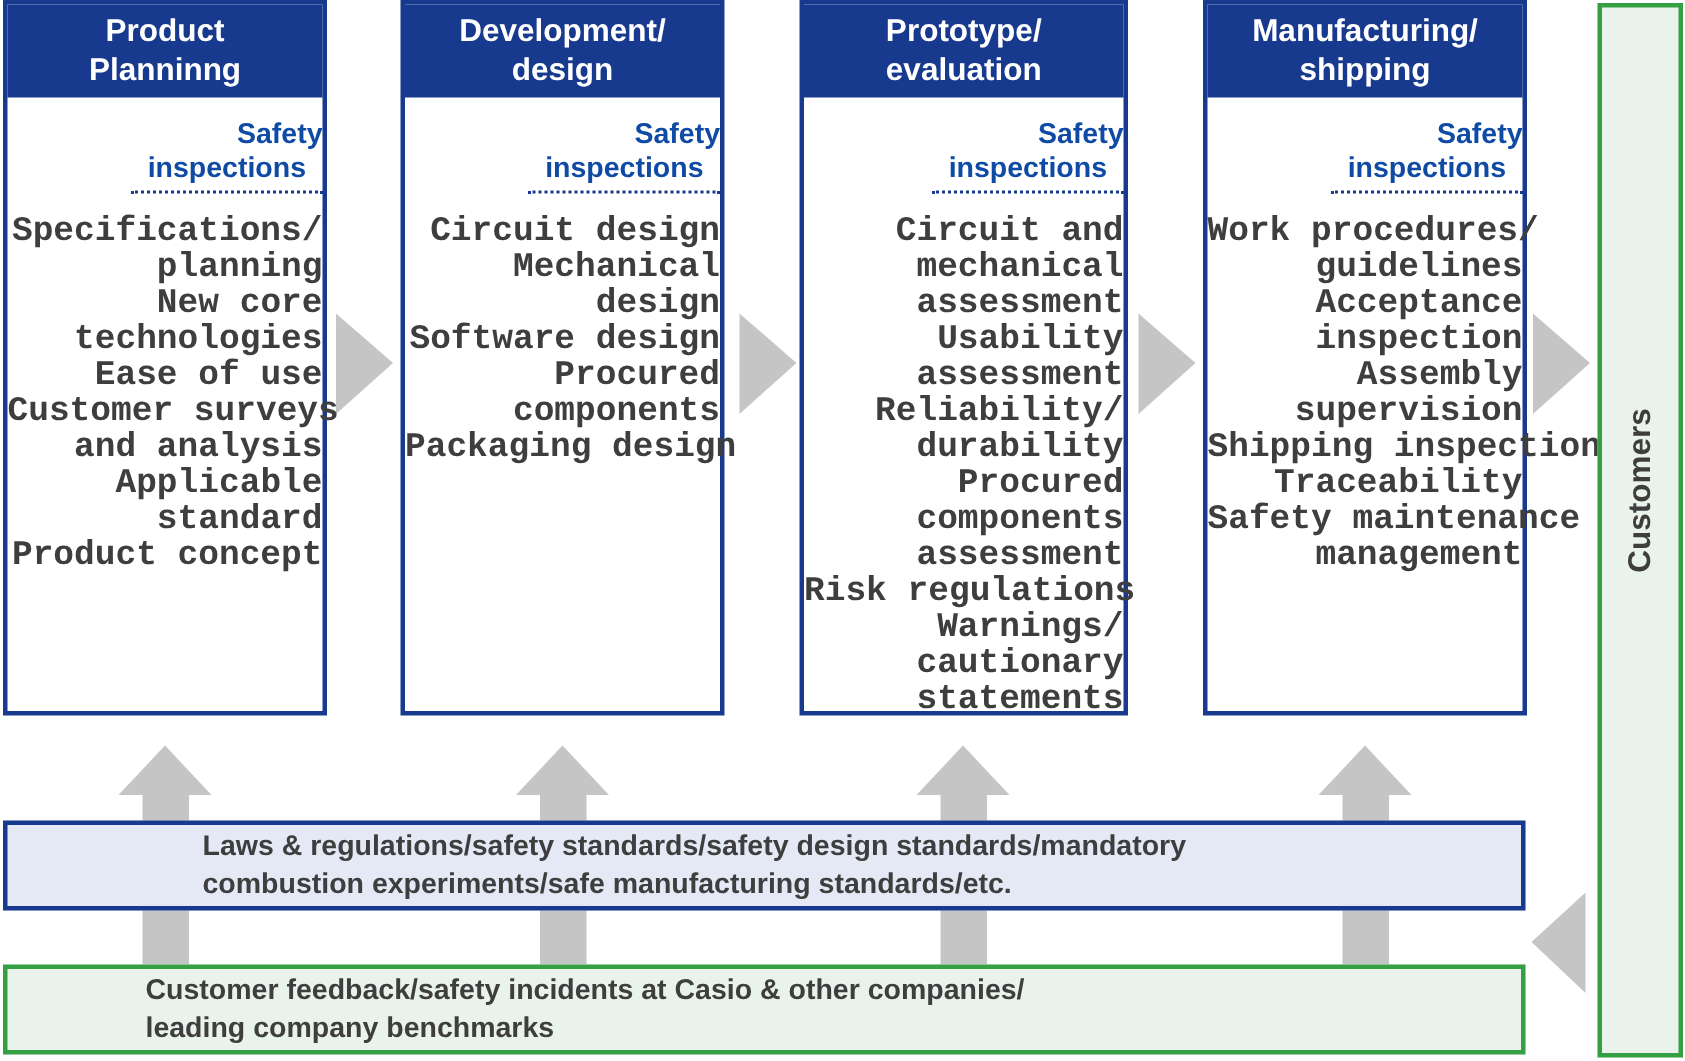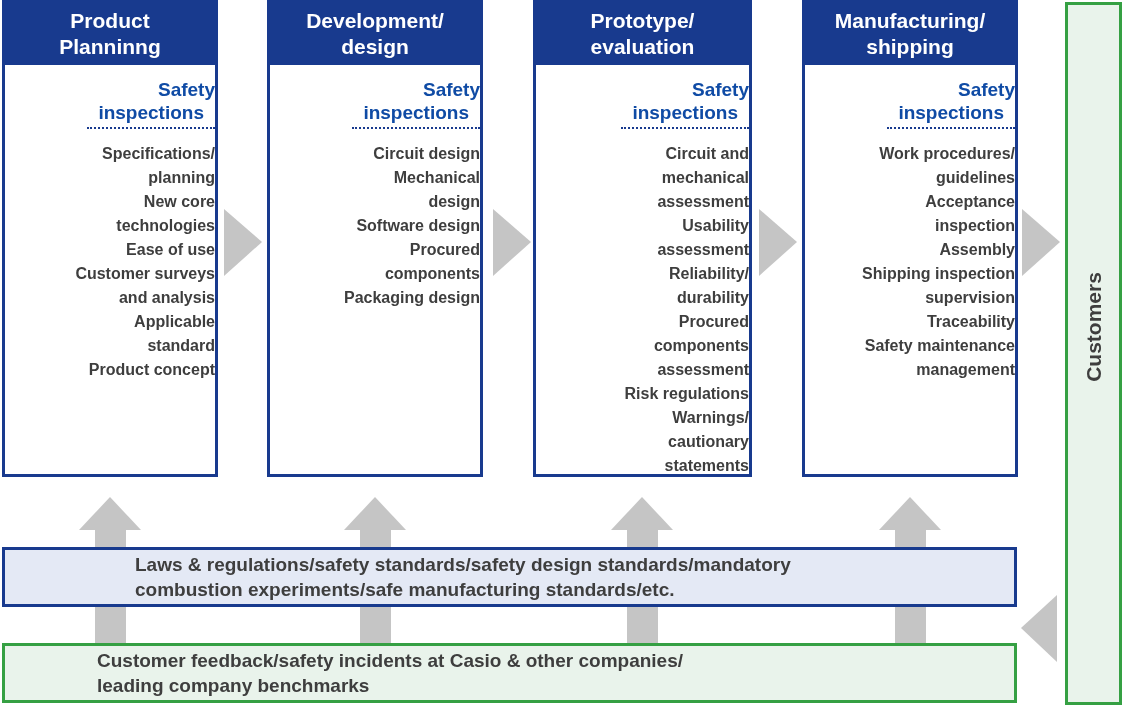--- a/index.html
+++ b/index.html
@@ -26,21 +26,21 @@
   .c4{left:802px;width:216px;}
   .col-header{height:62px;background:var(--navy);color:#fff;font-weight:bold;
               font-size:21px;line-height:26px;text-align:center;
               display:flex;flex-direction:column;justify-content:center;}
   .col-body{text-align:right;}
   .safety{margin-top:13px;color:var(--safety-blue);font-weight:bold;
           font-size:19px;line-height:23px;}
   .safety .dotted{display:inline-block;padding:0 11px 3px;
           border-bottom:2px dotted var(--navy);}
   .items{margin-top:13px;color:var(--text);font-weight:bold;
-         font-size:16px;line-height:24px;white-space:nowrap;}
+         font-size:23px;line-height:24px;white-space:nowrap;font-family:Liberation Mono, monospace;}
 
   
   .arrow-right{position:absolute;top:209px;width:0;height:0;
     border-top:33px solid transparent;border-bottom:34px solid transparent;
     border-left:38px solid var(--arrow-gray);}
   .ar1{left:224px;} .ar2{left:493px;} .ar3{left:759px;} .ar4{left:1022px;}
 
   .arrow-up{position:absolute;top:497px;width:62px;}
   .au1{left:79px;} .au2{left:344px;} .au3{left:611px;} .au4{left:879px;}
   .arrow-up .head{width:0;height:0;margin:0 auto;
@@ -186,22 +186,22 @@
         <div class="safety">
           <div>Safety</div>
           <div><span class="dotted">inspections</span></div>
         </div>
         <div class="items">
             <div>Work procedures/</div>
             <div>guidelines</div>
             <div>Acceptance</div>
             <div>inspection</div>
             <div>Assembly</div>
+            <div>supervision</div>
             <div>Shipping inspection</div>
-            <div>supervision</div>
             <div>Traceability</div>
             <div>Safety maintenance</div>
             <div>management</div>
           </div>
       </div>
     </div>
   </div>
 
   <div class="hbar reg-bar">
     <div>Laws &amp; regulations/safety standards/safety design standards/mandatory</div>

